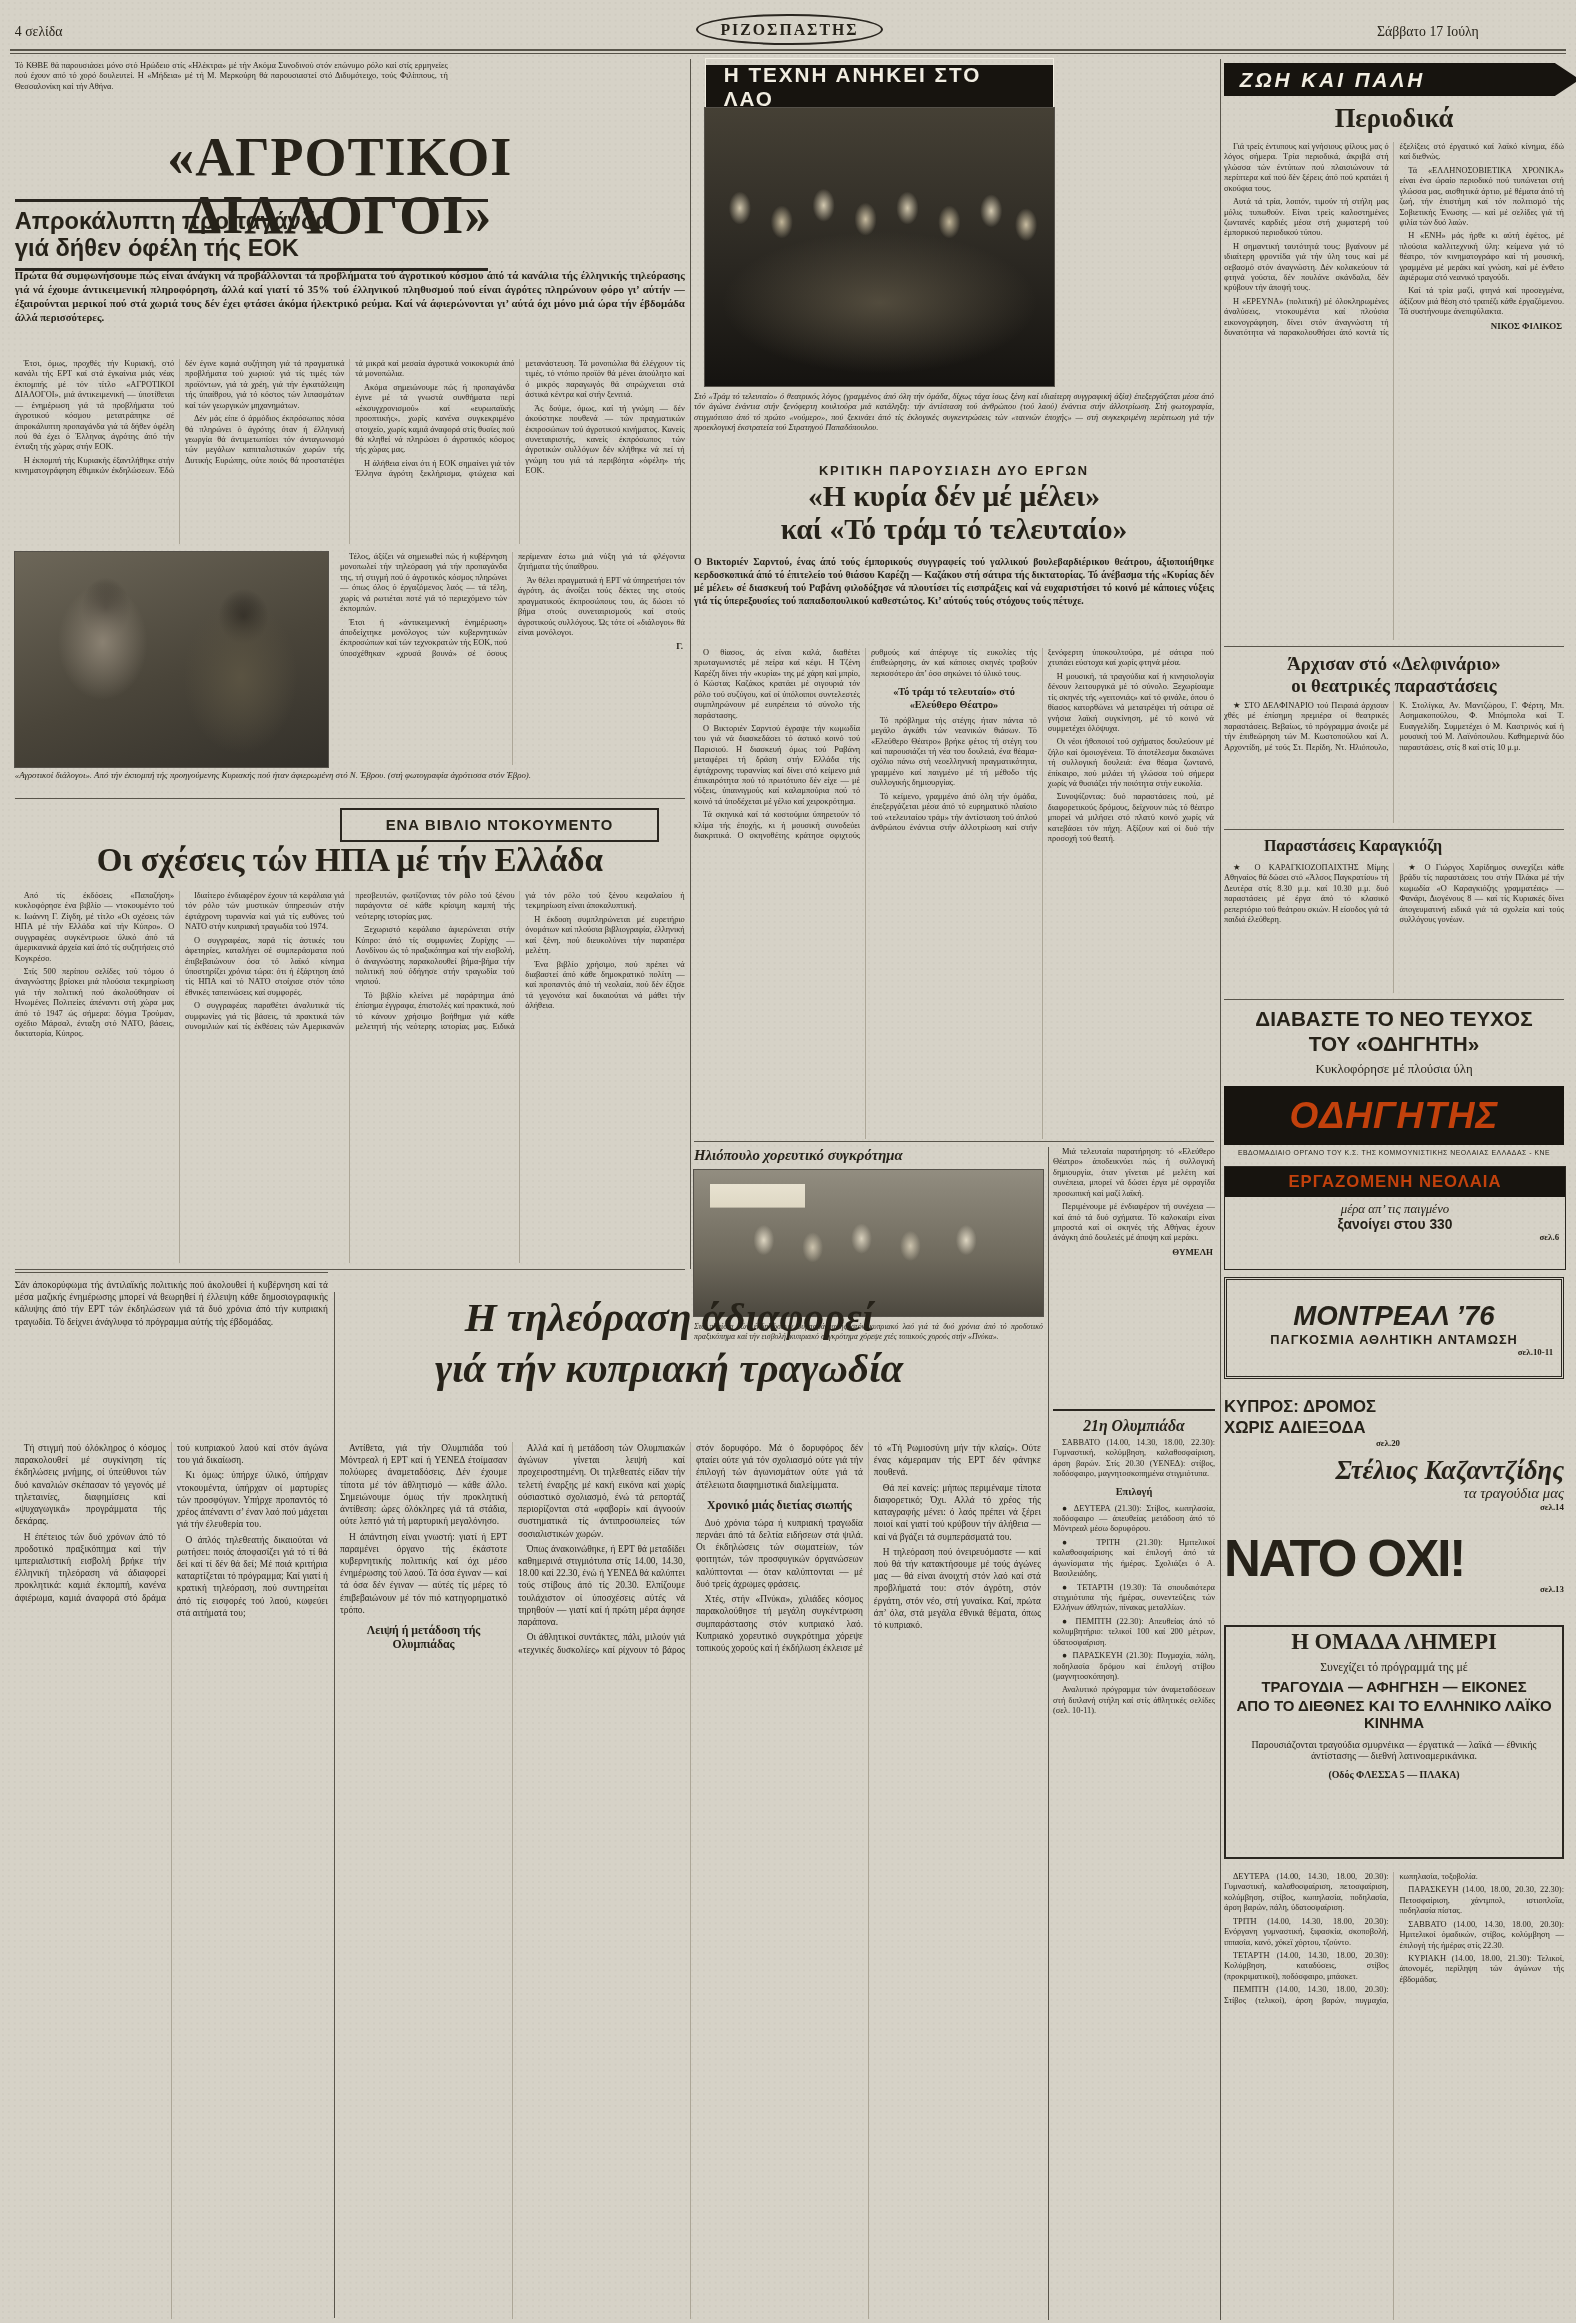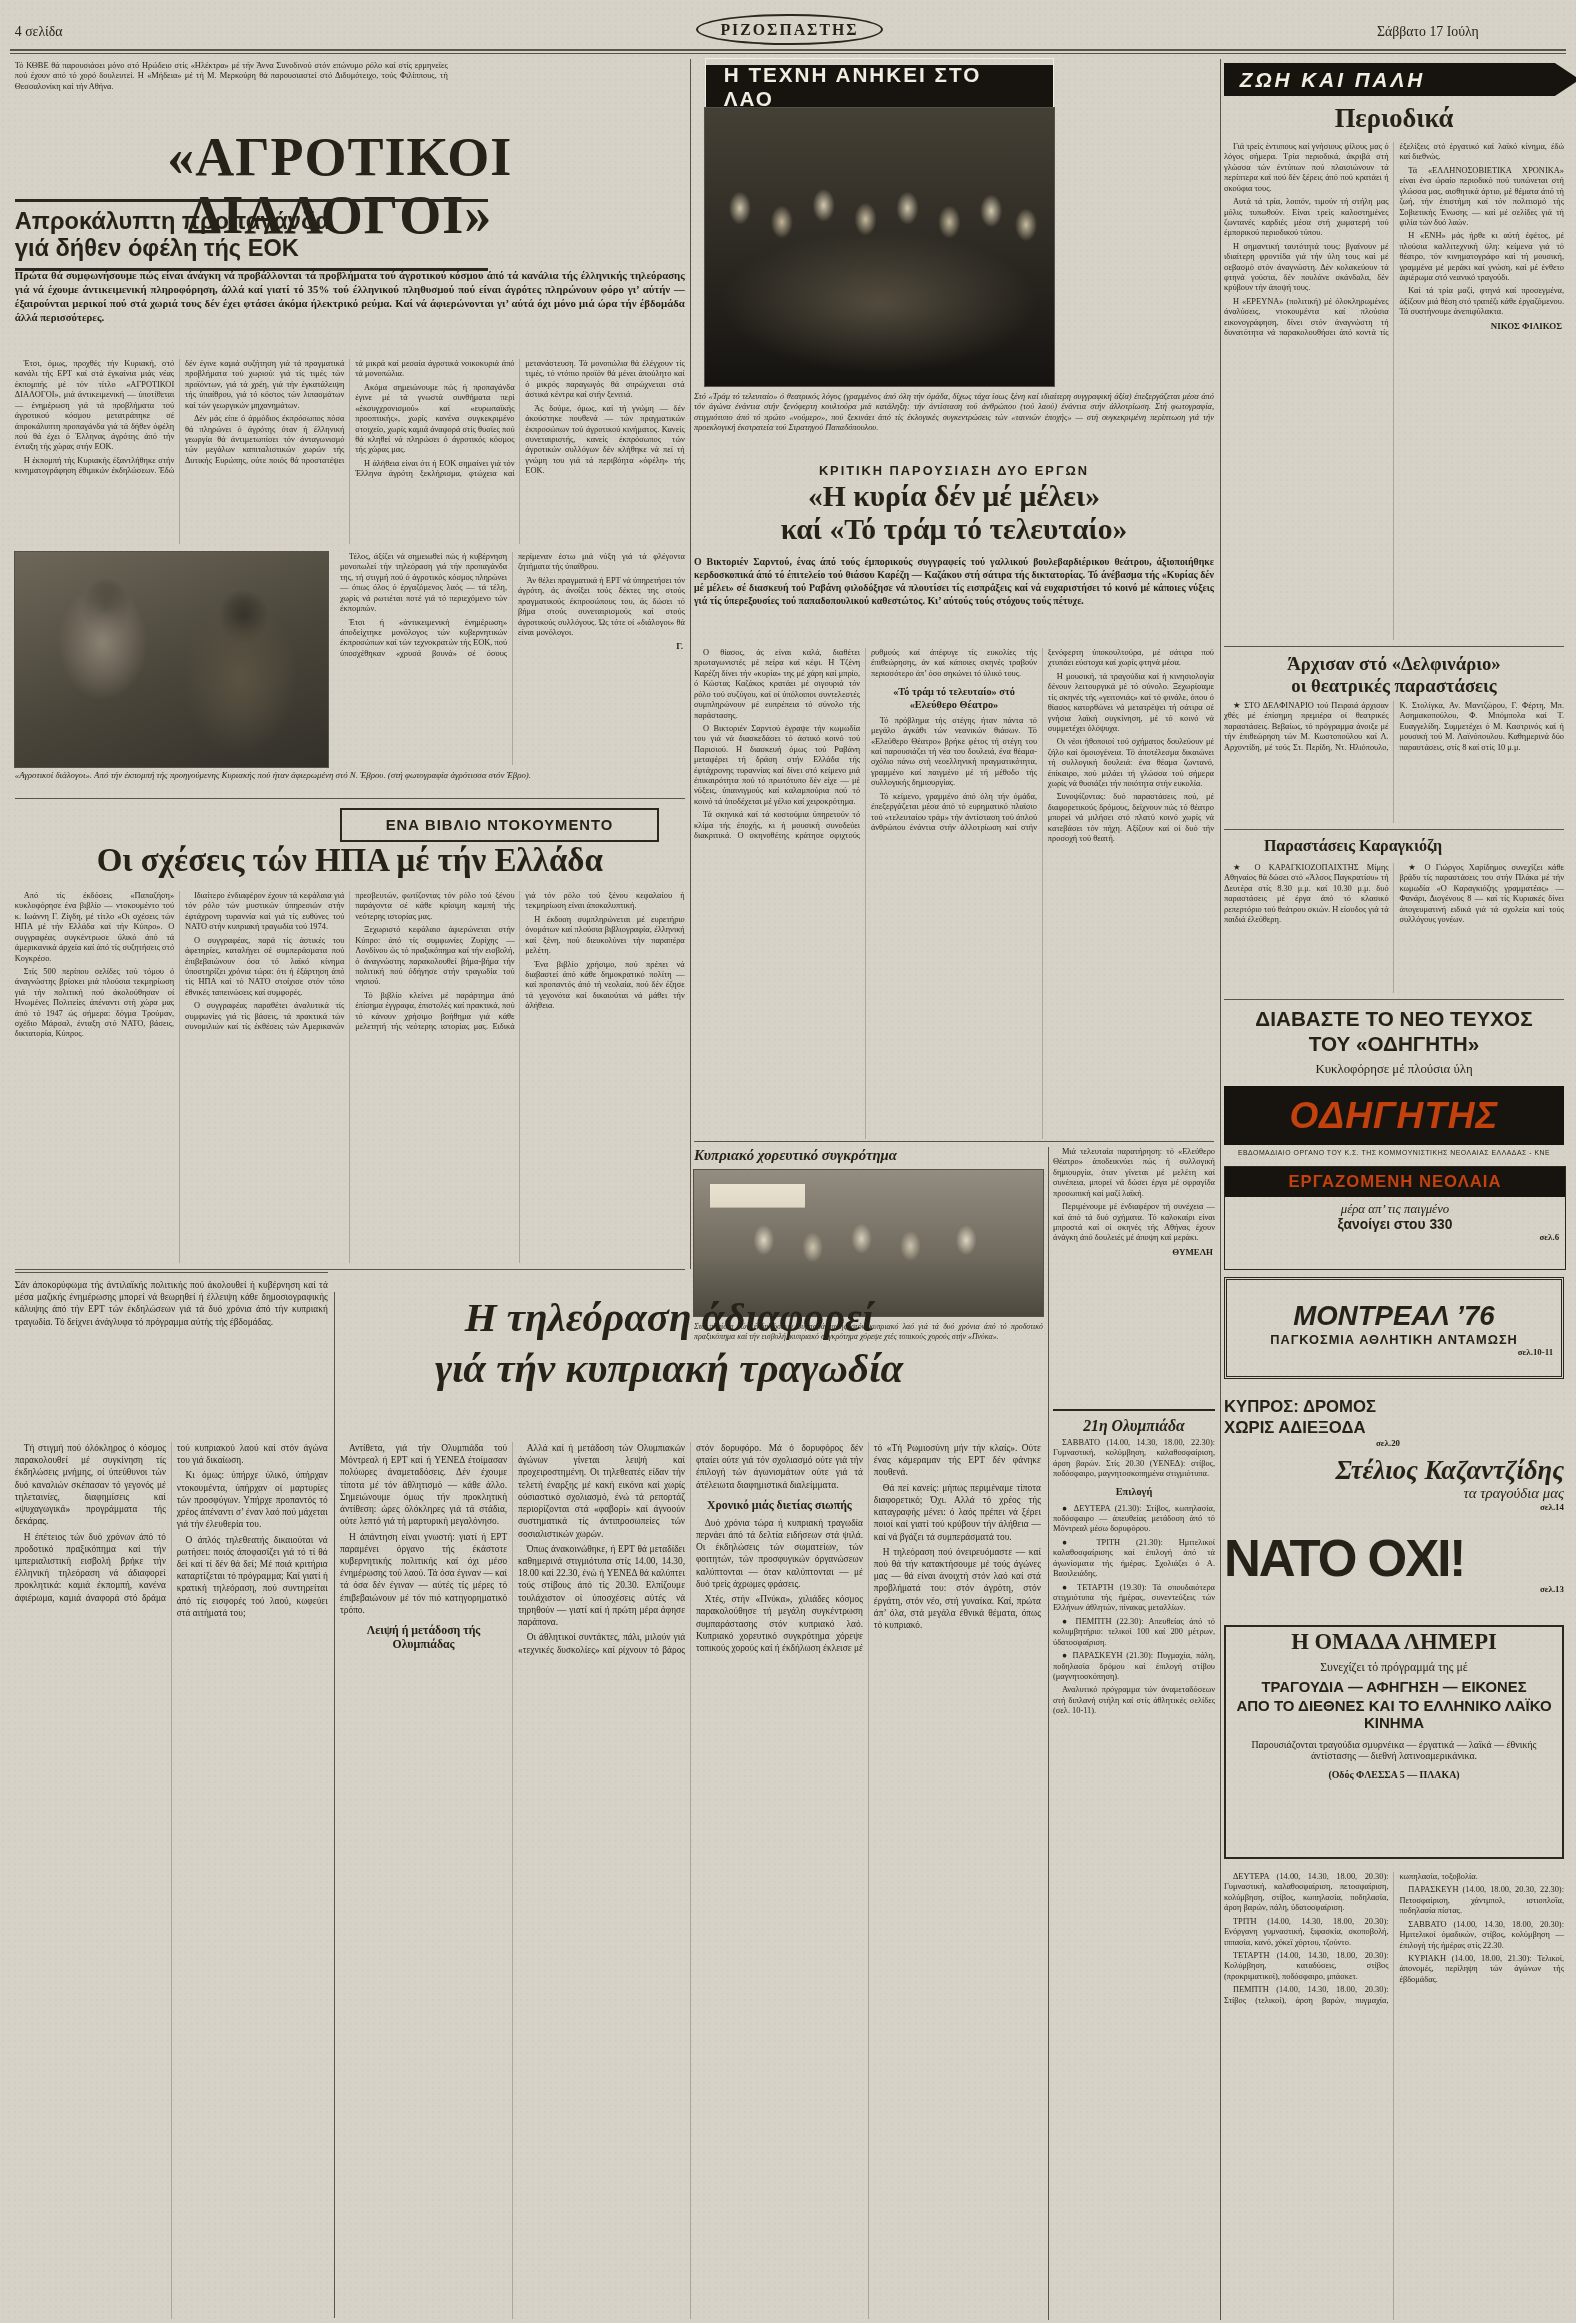--- a/index.html
+++ b/index.html
@@ -68,21 +68,21 @@
 <body>
 
 <div class="page">
 
   <div class="abs" style="left:14.8px;top:23.6px;font-size:13.8px;">4 σελίδα</div>
   <div class="abs" style="left:696px;top:13.8px;width:183px;height:27.6px;border:2px solid #2a2620;border-radius:50%;display:flex;align-items:center;justify-content:center;font-weight:bold;letter-spacing:2px;font-size:15.8px;">ΡΙΖΟΣΠΑΣΤΗΣ</div>
   <div class="abs" style="left:1377px;top:23.6px;font-size:13.8px;">Σάββατο 17 Ιούλη</div>
   <div class="abs rule" style="left:9.9px;top:49px;width:1556px;height:2px;"></div>
   <div class="abs rule" style="left:9.9px;top:53px;width:1556px;height:1px;"></div>
 
-  <div class="abs small just" style="left:14.8px;top:61px;width:433px;height:65px;overflow:hidden;">Τό ΚΘΒΕ θά παρουσιάσει μόνο στό Ηρώδειο στίς «Ηλέκτρα» μέ τήν Άννα Συνοδινού στόν επώνυμο ρόλο καί στίς ερμηνείες πού έχουν από τό χορό δουλευτεί. Η «Μήδεια» μέ τή Μ. Μερκούρη θά παρουσιαστεί στό Διδυμότειχο, τούς Φιλίππους, τή Θεσσαλονίκη καί τήν Αθήνα.</div>
+  <div class="abs small just" style="left:14.8px;top:61px;width:433px;height:65px;overflow:hidden;">Τό ΚΘΒΕ θά παρουσιάσει μόνο στό Ηρώδειο στίς «Ηλέκτρα» μέ τήν Ακόμα Συνοδινού στόν επώνυμο ρόλο καί στίς ερμηνείες πού έχουν από τό χορό δουλευτεί. Η «Μήδεια» μέ τή Μ. Μερκούρη θά παρουσιαστεί στό Διδυμότειχο, τούς Φιλίππους, τή Θεσσαλονίκη καί τήν Αθήνα.</div>
 
   <div class="abs hl-serif center" style="left:14.8px;top:128px;width:650px;font-size:54px;letter-spacing:1px;">«ΑΓΡΟΤΙΚΟΙ ΔΙΑΛΟΓΟΙ»</div>
 
   <div class="abs sans" style="left:14.8px;top:199px;width:473px;border-top:3px solid #2a2620;border-bottom:3px solid #2a2620;padding:5.9px 0;">
     <div style="font-weight:bold;font-size:23.6px;line-height:1.15;">Απροκάλυπτη προπαγάνδα</div>
     <div style="font-weight:bold;font-size:23.6px;line-height:1.15;">γιά δήθεν όφέλη τής ΕΟΚ</div>
   </div>
 
   <div class="abs just lead" style="left:14.8px;top:268px;width:670px;height:83px;font-size:10.8px;line-height:1.3;overflow:hidden;">Πρώτα θά συμφωνήσουμε πώς είναι άνάγκη νά προβάλλονται τά προβλήματα τού άγροτικού κόσμου άπό τά κανάλια τής έλληνικής τηλεόρασης γιά νά έχουμε άντικειμενική πληροφόρηση, άλλά καί γιατί τό 35% τού έλληνικού πληθυσμού πού είναι άγρότες πληρώνουν φόρο γι’ αύτήν — έξαιρούνται μερικοί πού στά χωριά τους δέν έχει φτάσει άκόμα ήλεκτρικό ρεύμα. Καί νά άφιερώνονται γι’ αύτά όχι μόνο μιά ώρα τήν έβδομάδα άλλά περισσότερες.</div>
 
@@ -120,21 +120,21 @@
   <div class="abs just lead" style="left:694px;top:556px;width:520px;height:85px;font-size:9.9px;line-height:1.3;overflow:hidden;">Ο Βικτοριέν Σαρντού, ένας άπό τούς έμπορικούς συγγραφείς τού γαλλικού βουλεβαρδιέρικου θεάτρου, άξιοποιήθηκε κερδοσκοπικά άπό τό έπιτελείο τού θιάσου Καρέζη — Καζάκου στή σάτιρα τής δικτατορίας. Τό άνέβασμα τής «Κυρίας δέν μέ μέλει» σέ διασκευή τού Ραβάνη φιλοδόξησε νά πλουτίσει τίς εισπράξεις καί νά ευχαριστήσει τό κοινό μέ κάποιες νύξεις γιά τίς ύπερεξουσίες τού παπαδοπουλικού καθεστώτος. Κι’ αύτούς τούς στόχους τούς πέτυχε.</div>
 
   <div class="abs small just cols c3" style="left:694px;top:648px;width:520px;height:491px;">
     <div class="flow"><p class="bp">Ο θίασος, άς είναι καλά, διαθέτει πρωταγωνιστές μέ πείρα καί κέφι. Η Τζένη Καρέζη δίνει τήν «κυρία» της μέ χάρη καί μπρίο, ό Κώστας Καζάκος κρατάει μέ σιγουριά τόν ρόλο τού συζύγου, καί οί ύπόλοιποι συντελεστές συμπληρώνουν μέ ευπρέπεια τό σύνολο τής παράστασης.</p><p class="bp">Ο Βικτοριέν Σαρντού έγραψε τήν κωμωδία του γιά νά διασκεδάσει τό άστικό κοινό τού Παρισιού. Η διασκευή όμως τού Ραβάνη μεταφέρει τή δράση στήν Ελλάδα τής έφτάχρονης τυραννίας καί δίνει στό κείμενο μιά έπικαιρότητα πού τό πρωτότυπο δέν είχε — μέ νύξεις, ύπαινιγμούς καί καλαμπούρια πού τό κοινό τά ύποδέχεται μέ γέλιο καί χειροκρότημα.</p><p class="bp">Τά σκηνικά καί τά κοστούμια ύπηρετούν τό κλίμα τής έποχής, κι ή μουσική συνοδεύει διακριτικά. Ο σκηνοθέτης κράτησε σφιχτούς ρυθμούς καί άπέφυγε τίς ευκολίες τής έπιθεώρησης, άν καί κάποιες σκηνές τραβούν περισσότερο άπ’ όσο σηκώνει τό ύλικό τους.</p></div>
     <div class="subhead-inline">«Τό τράμ τό τελευταίο» στό «Ελεύθερο Θέατρο»</div>
     <div class="flow"><p class="bp">Τό πρόβλημα τής στέγης ήταν πάντα τό μεγάλο άγκάθι τών νεανικών θιάσων. Τό «Ελεύθερο Θέατρο» βρήκε φέτος τή στέγη του καί παρουσιάζει τή νέα του δουλειά, ένα θέαμα-σχόλιο πάνω στή νεοελληνική πραγματικότητα, γραμμένο καί παιγμένο μέ τή μέθοδο τής συλλογικής δημιουργίας.</p><p class="bp">Τό κείμενο, γραμμένο άπό όλη τήν όμάδα, έπεξεργάζεται μέσα άπό τό ευρηματικό πλαίσιο τού «τελευταίου τράμ» τήν άντίσταση τού άπλού άνθρώπου ένάντια στήν άλλοτρίωση καί στήν ξενόφερτη ύποκουλτούρα, μέ σάτιρα πού χτυπάει εύστοχα καί χωρίς φτηνά μέσα.</p><p class="bp">Η μουσική, τά τραγούδια καί ή κινησιολογία δένουν λειτουργικά μέ τό σύνολο. Ξεχωρίσαμε τίς σκηνές τής «γειτονιάς» καί τό φινάλε, όπου ό θίασος κατορθώνει νά μετατρέψει τή σάτιρα σέ γνήσια λαϊκή συγκίνηση, μέ τό κοινό νά συμμετέχει όλόψυχα.</p><p class="bp">Οι νέοι ήθοποιοί τού σχήματος δουλεύουν μέ ζήλο καί όμοιογένεια. Τό άποτέλεσμα δικαιώνει τή συλλογική δουλειά: ένα θέαμα ζωντανό, έπίκαιρο, πού μιλάει τή γλώσσα τού σήμερα χωρίς νά θυσιάζει τήν ποιότητα στήν ευκολία.</p><p class="bp">Συνοψίζοντας: δυό παραστάσεις πού, μέ διαφορετικούς δρόμους, δείχνουν πώς τό θέατρο μπορεί νά μιλήσει στό πλατύ κοινό χωρίς νά κατεβάσει τόν πήχη. Αξίζουν καί οί δυό τήν προσοχή τού θεατή.</p></div>
   </div>
 
   <div class="abs rule" style="left:694px;top:1141px;width:520px;height:1px;"></div>
 
-  <div class="abs" style="left:694px;top:1147px;width:349px;font-weight:bold;font-size:14.8px;font-style:italic;">Κυπριακό χορευτικό συγκρότημα</div>
+  <div class="abs" style="left:694px;top:1147px;width:349px;font-weight:bold;font-size:14.8px;font-style:italic;">Ηλιόπουλο χορευτικό συγκρότημα</div>
   <div class="abs photo photo-kypriako" style="left:694px;top:1170px;width:349px;height:146px;"></div>
   <div class="abs italic just" style="left:694px;top:1322px;width:349px;height:39px;font-size:7.9px;line-height:1.25;overflow:hidden;">Στά πλαίσια τών έκδηλώσεων συμπαράστασης στόν κυπριακό λαό γιά τά δυό χρόνια άπό τό προδοτικό πραξικόπημα καί τήν εισβολή, κυπριακό συγκρότημα χόρεψε χτές τοπικούς χορούς στήν «Πνύκα».</div>
 
   <div class="abs small just" style="left:1053px;top:1147px;width:162px;height:248px;overflow:hidden;">
     <div class="flow"><p class="bp">Μιά τελευταία παρατήρηση: τό «Ελεύθερο Θέατρο» άποδεικνύει πώς ή συλλογική δημιουργία, όταν γίνεται μέ μελέτη καί συνέπεια, μπορεί νά δώσει έργα μέ σφραγίδα προσωπική καί μαζί λαϊκή.</p><p class="bp">Περιμένουμε μέ ένδιαφέρον τή συνέχεια — καί άπό τά δυό σχήματα. Τό καλοκαίρι είναι μπροστά καί οί σκηνές τής Αθήνας έχουν άνάγκη άπό δουλειές μέ άποψη καί μεράκι.</p></div>
     <p class="sig">ΘΥΜΕΛΗ</p>
   </div>
 
   <div class="abs" style="left:1053px;top:1409px;width:162px;height:911px;border-top:2px solid #2a2620;overflow:hidden;">
     <div class="center hl-serif italic" style="font-size:15.8px;margin:5.9px 0 3.9px 0;">21η Ολυμπιάδα</div>

